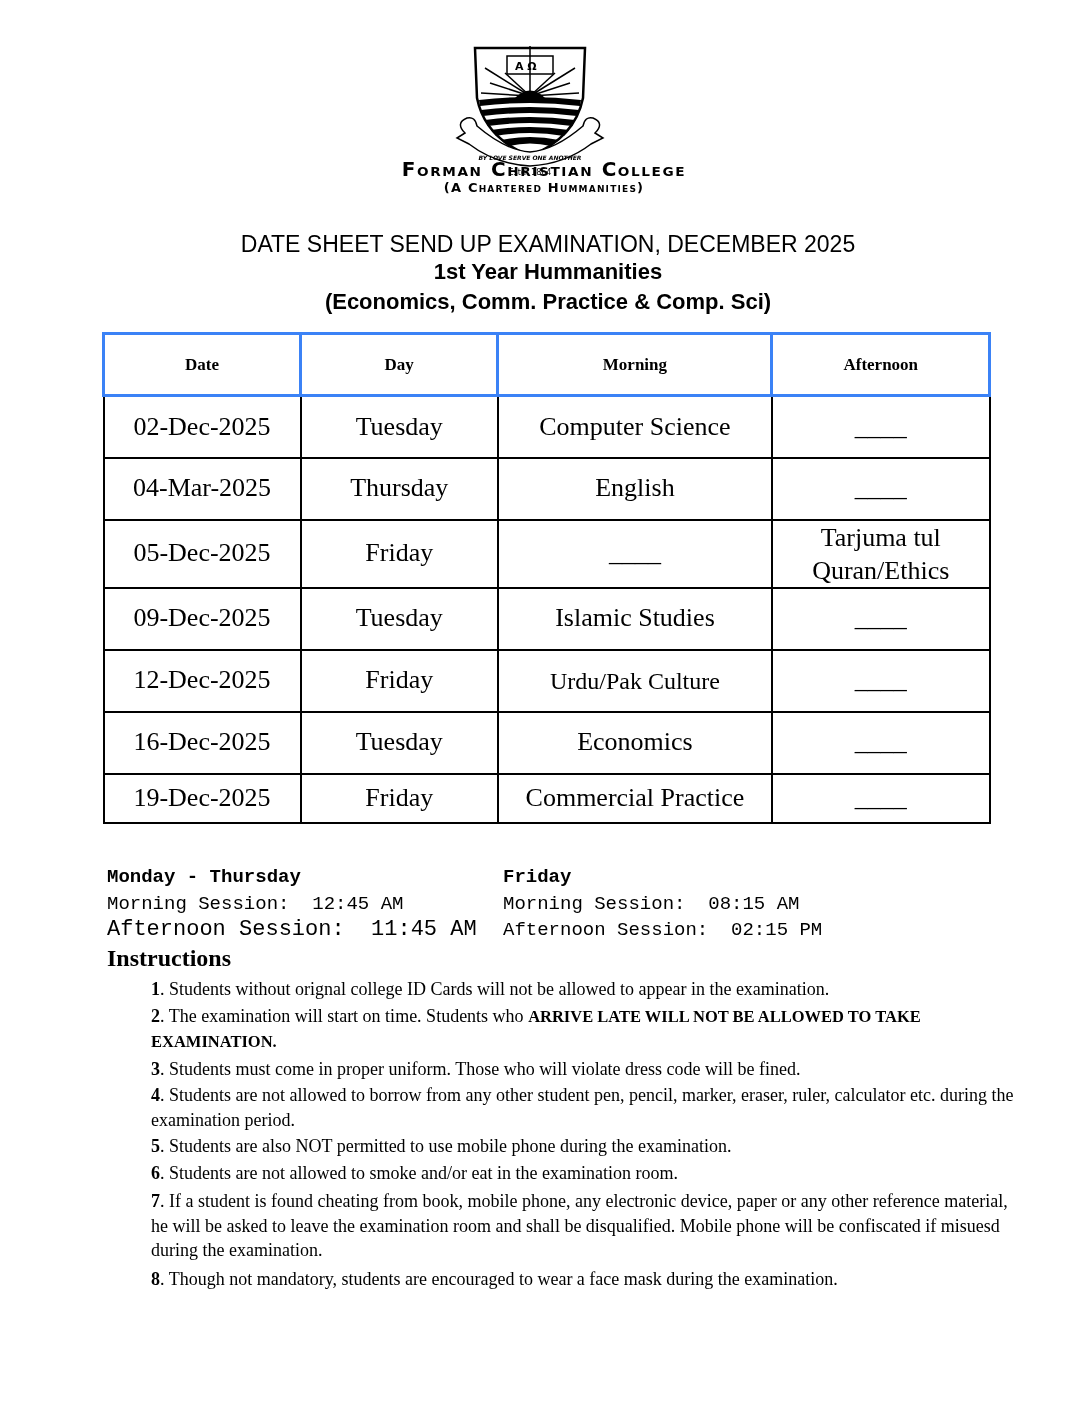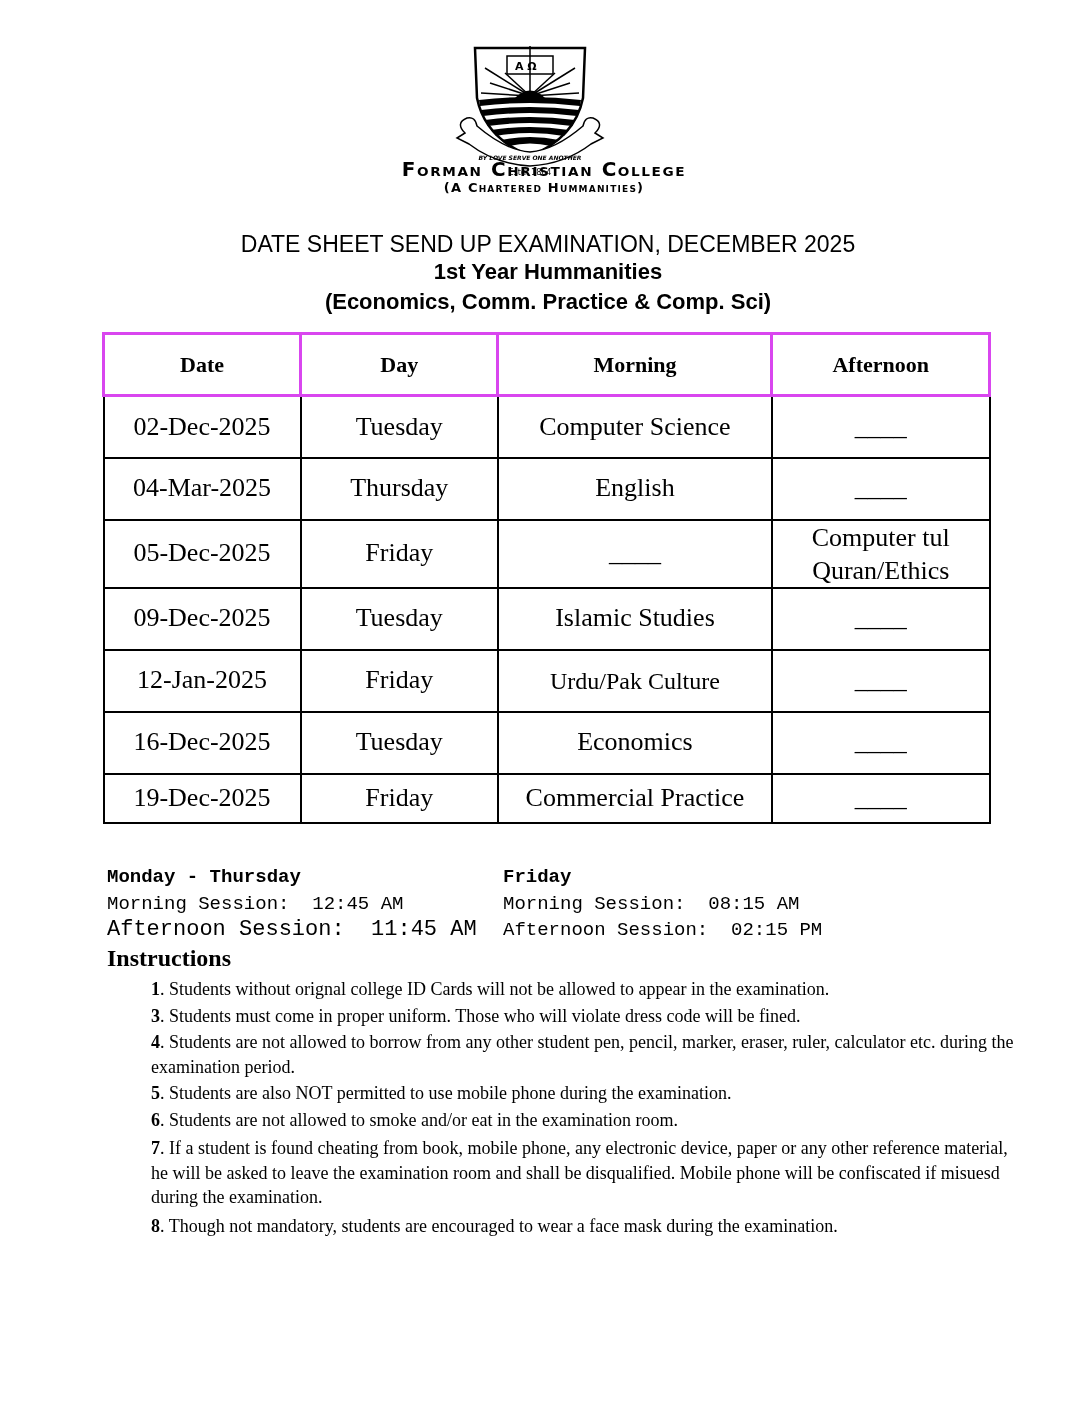--- a/index.html
+++ b/index.html
@@ -27,21 +27,21 @@
       font-family: "Liberation Sans", sans-serif; font-weight: bold; font-size: 22px;
     }
     .doc-sub.a { top: 259px; }
     .doc-sub.b { top: 289px; }
 
     table.sheet {
       position: absolute; left: 102px; top: 332px; width: 889px;
       border-collapse: collapse; font-family: "Liberation Serif", serif;
     }
     table.sheet th {
-      border: 3px solid #d946ef; height: 62px; font-size: 22px; font-weight: bold; text-align: center;
+      border: 3px solid #3b82f6; height: 62px; font-size: 17px; font-weight: bold; text-align: center;
     }
     table.sheet td {
       border: 2px solid #000; height: 62px; font-size: 26px; text-align: center; line-height: 1.25;
     }
     table.sheet tr:last-child td { height: 49px; }
     table.sheet td.small { font-size: 24px; }
     table.sheet td.wrap { line-height: 33px; }
     col.c1 { width: 198px; } col.c2 { width: 198px; } col.c3 { width: 275px; } col.c4 { width: 218px; }
 
     .timing { position: absolute; top: 864px; font-size: 19px; line-height: 26.5px; font-family: Liberation Mono, monospace; }
@@ -123,32 +123,32 @@
       <td>04-Mar-2025</td>
       <td>Thursday</td>
       <td>English</td>
       <td>____</td>
     </tr>
     <tr>
       <td>05-Dec-2025</td>
       <td>Friday</td>
       <td>____</td>
       <td class="wrap">
-        <div>Computer tul</div>
+        <div>Tarjuma tul</div>
         <div>Quran/Ethics</div>
       </td>
     </tr>
     <tr>
       <td>09-Dec-2025</td>
       <td>Tuesday</td>
       <td>Islamic Studies</td>
       <td>____</td>
     </tr>
     <tr>
-      <td>12-Jan-2025</td>
+      <td>12-Dec-2025</td>
       <td>Friday</td>
       <td class="small">Urdu/Pak Culture</td>
       <td>____</td>
     </tr>
     <tr>
       <td>16-Dec-2025</td>
       <td>Tuesday</td>
       <td>Economics</td>
       <td>____</td>
     </tr>
@@ -170,19 +170,20 @@
 <div class="timing right">
   <div class="hd">Friday</div>
   <div style="white-space:pre">Morning Session:  08:15 AM</div>
   <div style="white-space:pre">Afternoon Session:  02:15 PM</div>
 </div>
 
 <div class="instr-title">Instructions</div>
 
 <div class="instr">
   <p><b>1</b><span>. Students without orignal college ID Cards will not be allowed to appear in the examination.</span></p>
+  <p><b>2</b><span>. The examination will start on time. Students who </span><span class="bold-cap">ARRIVE LATE WILL NOT BE ALLOWED TO TAKE EXAMINATION.</span></p>
   <p><b>3</b><span>. Students must come in proper uniform. Those who will violate dress code will be fined.</span></p>
   <p><b>4</b><span>. Students are not allowed to borrow from any other student pen, pencil, marker, eraser, ruler, calculator etc. during the examination period.</span></p>
   <p><b>5</b><span>. Students are also NOT permitted to use mobile phone during the examination.</span></p>
   <p><b>6</b><span>. Students are not allowed to smoke and/or eat in the examination room.</span></p>
   <p class="gap"><b>7</b><span>. If a student is found cheating from book, mobile phone, any electronic device, paper or any other reference material, he will be asked to leave  the examination room and shall be disqualified. Mobile phone will be confiscated if misuesd during the examination.</span></p>
   <p class="gap"><b>8</b><span>. Though not mandatory, students are encouraged to wear a face mask during the examination.</span></p>
 </div>
 
 </body></html>

